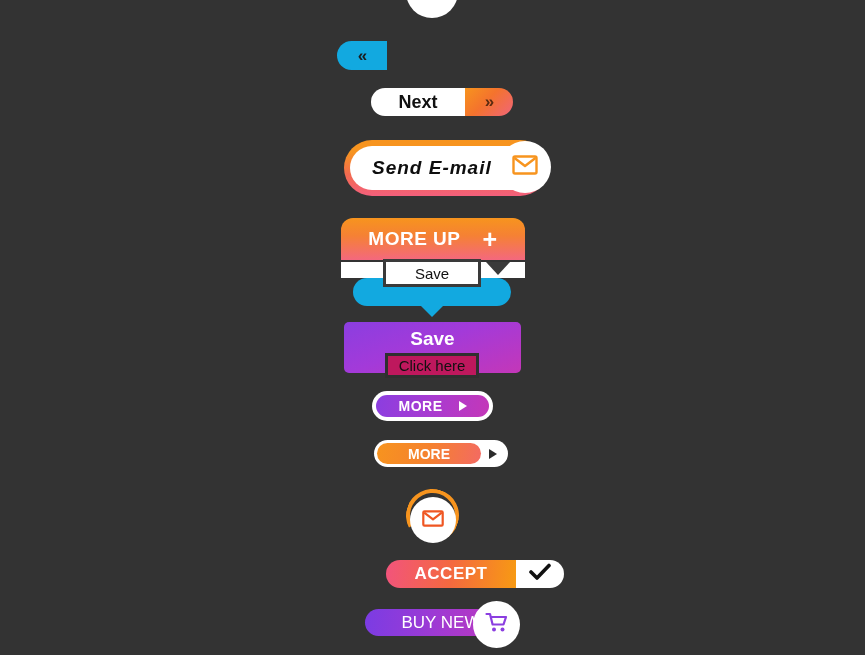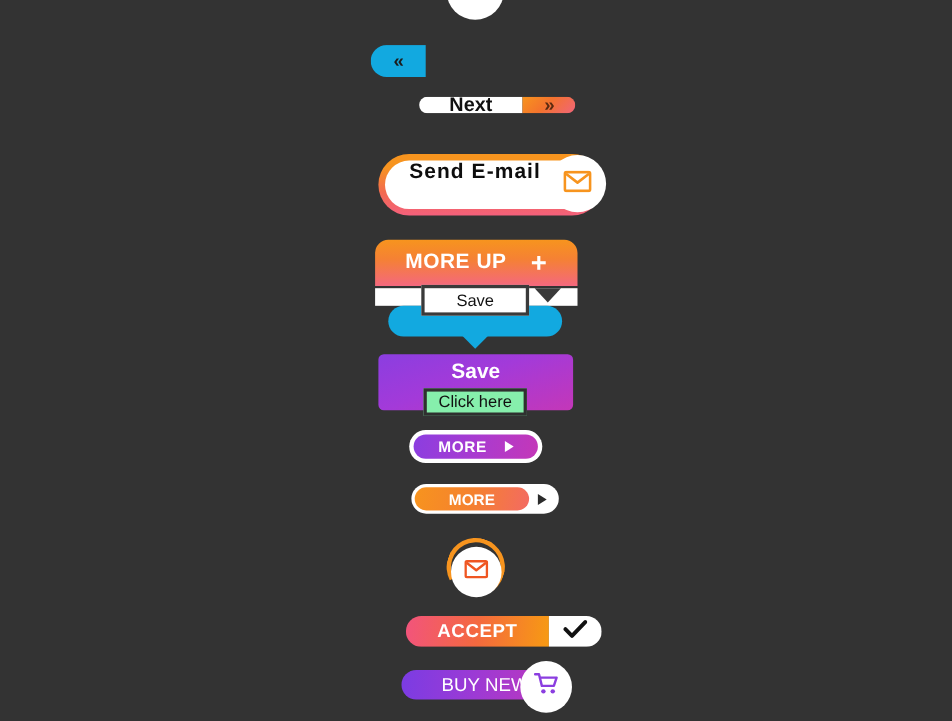--- a/index.html
+++ b/index.html
@@ -58,22 +58,22 @@
     align-items: center;
     justify-content: center;
     color: #111111;
     font-size: 18px;
     font-weight: bold;
     letter-spacing: 0.3px;
   }
 
   
   .next-wrap {
-    left: 381px; top: 88px;
-    width: 142px; height: 15px;
+    left: 371px; top: 88px;
+    width: 142px; height: 28px;
     display: flex;
     border-radius: 15px;
     overflow: hidden;
   }
   .next-label {
     flex: 1;
     background: #ffffff;
     display: flex;
     align-items: center;
     justify-content: center;
@@ -100,22 +100,24 @@
     border-radius: 28px;
     background: linear-gradient(180deg, #f7941e 0%, #f79420 22%, #f26a50 62%, #f4607c 100%);
     padding: 6px;
     box-sizing: border-box;
   }
   .email-inner {
     width: 100%; height: 100%;
     border-radius: 22px;
     background: #ffffff;
     display: flex;
+    align-items: center;
     padding-left: 22px;
     box-sizing: border-box;
+    font-style: italic;
   }
   .email-text {
     color: #0e0e0e;
     font-size: 19px;
     font-weight: bold;
     letter-spacing: 1px;
   }
   .email-badge {
     left: 499px; top: 141px;
     width: 52px; height: 52px;
@@ -201,21 +203,21 @@
     justify-content: center;
     padding-top: 6px;
     box-sizing: border-box;
     color: #ffffff;
     font-size: 19px;
     font-weight: bold;
   }
   .tip-click {
     left: 385px; top: 353px;
     width: 94px; height: 25px;
-    background: #86efac;
+    background: #be185d;
     border: 3px solid #2f2f2f;
     box-sizing: border-box;
     display: flex;
     align-items: center;
     justify-content: center;
     color: #111111;
     font-size: 15px;
   }
 
   
@@ -305,21 +307,21 @@
     width: 46px; height: 46px;
     border-radius: 50%;
     background: #ffffff;
     display: flex;
     align-items: center;
     justify-content: center;
   }
 
   
   .accept-wrap {
-    left: 369px; top: 560px;
+    left: 386px; top: 560px;
     width: 178px; height: 28px;
     display: flex;
     border-radius: 14px;
     overflow: hidden;
     text-align: center;
   }
   .accept-label {
     width: 130px;
     background: linear-gradient(95deg, #f2547c 0%, #f4693f 50%, #f79a13 100%);
     display: flex;

